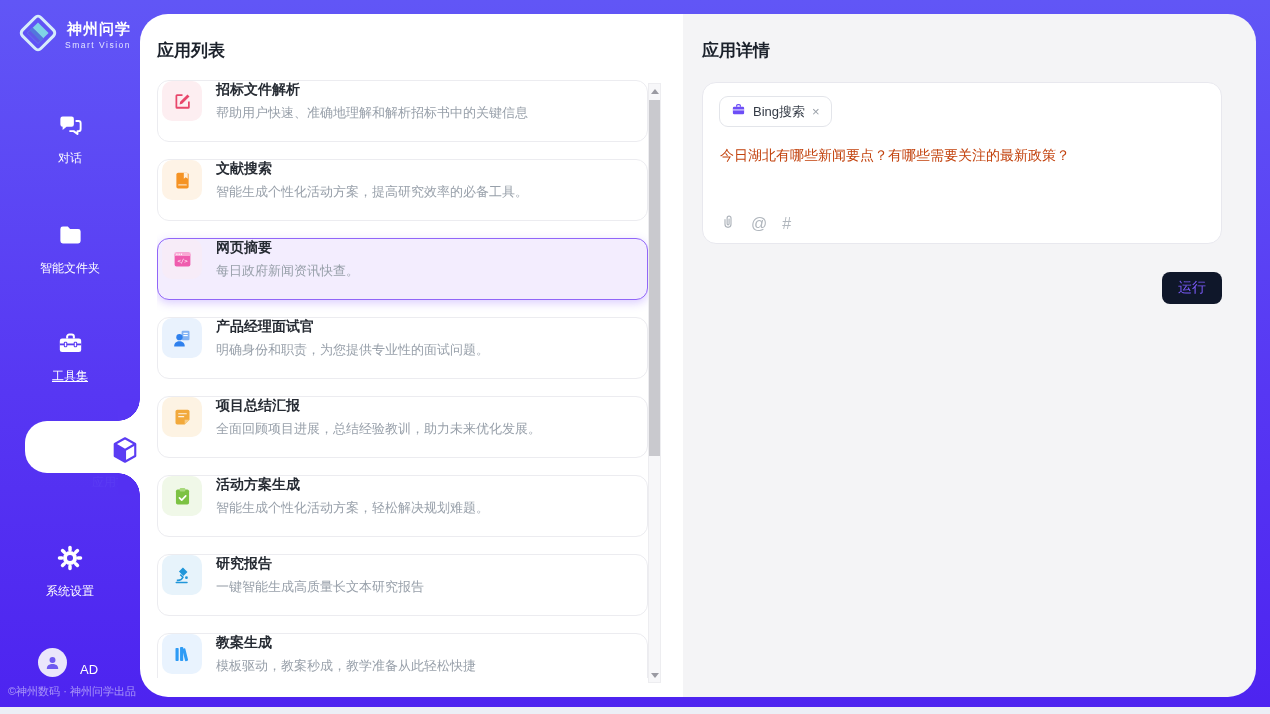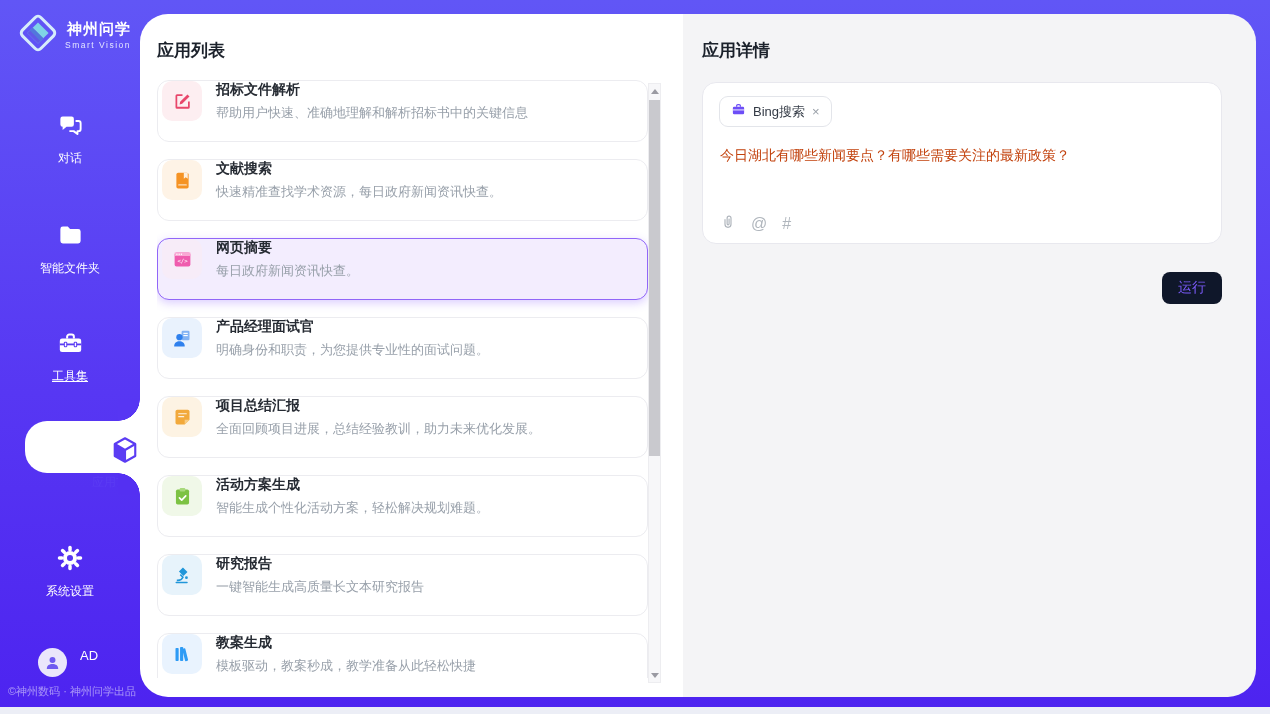--- a/index.html
+++ b/index.html
@@ -17,21 +17,21 @@
   .nav-item .nv-label { display:block; font-size:12px; margin-top:7px; color:#fff; }
   .nav-item.underlined .nv-label { text-decoration:underline; }
   .nav-bubble { position:absolute; left:25px; top:421px; width:115px; height:52px;
     background:#fff; border-radius:22px 0 0 22px; text-align:right; cursor:pointer; }
   .nav-bubble::before { content:''; position:absolute; right:0; top:-22px; width:22px; height:22px;
     background:radial-gradient(circle at 0 0, #5736f3 0 21.5px, #fff 22px); }
   .nav-bubble::after { content:''; position:absolute; right:0; bottom:-22px; width:22px; height:22px;
     background:radial-gradient(circle at 0 100%, #5430f2 0 21.5px, #fff 22px); }
   .nav-bubble .nv-label { display:block; font-size:12px; color:#5b3cf3; margin-top:5px; }
   .nav-bubble svg { margin-top:14px; }
-  .user-row { position:absolute; left:38px; top:648px; display:flex; align-items:flex-start; gap:13px; }
+  .user-row { position:absolute; left:38px; top:648px; display:flex; align-items:flex-end; gap:13px; }
   .avatar { width:29px; height:29px; border-radius:50%; background:#eae6fb;
     display:flex; align-items:center; justify-content:center; }
   .user-name { color:#fff; font-size:13px; }
   .copyright { position:absolute; left:8px; top:684px; width:132px;
     color:rgba(255,255,255,.5); font-size:11px; white-space:nowrap; }
 
   
   .main { position:absolute; left:140px; top:14px; width:1116px; height:683px;
     border-radius:28px; overflow:hidden; display:flex; }
   .list-panel { position:relative; width:543px; height:100%; background:#fff; }
@@ -206,21 +206,21 @@
       <div class="app-card">
         <span class="tile t2">
           <svg width="21" height="21" viewBox="0 0 24 24" fill="#f59324">
             <path d="M5 5a2 2 0 0 1 2-2h10a2 2 0 0 1 2 2v14a2 2 0 0 1-2 2H7a2 2 0 0 1-2-2V5z"></path>
             <path d="M13.5 3h4.5v7l-2.3-1.6L13.5 10V3z" fill="#fff" opacity="0.85"></path>
             <rect x="7" y="16.2" width="10" height="1.6" rx="0.8" fill="#fff" opacity="0.7"></rect>
           </svg>
         </span>
         <div>
           <div class="app-title">文献搜索</div>
-          <div class="app-desc">快速精准查找学术资源，每日政府新闻资讯快查。</div>
+          <div class="app-desc">智能生成个性化活动方案，提高研究效率的必备工具。</div>
         </div>
       </div>
 
       <div class="app-card selected">
         <span class="tile t3">
           <svg width="21" height="21" viewBox="0 0 24 24">
             <rect x="3" y="4" width="18" height="16" rx="2.2" fill="#ef5cae"></rect>
             <rect x="3" y="4" width="18" height="4" fill="#f9a8d4"></rect>
             <circle cx="5.6" cy="6" r="0.8" fill="#fff"></circle>
               <circle cx="8.2" cy="6" r="0.8" fill="#fff"></circle>

